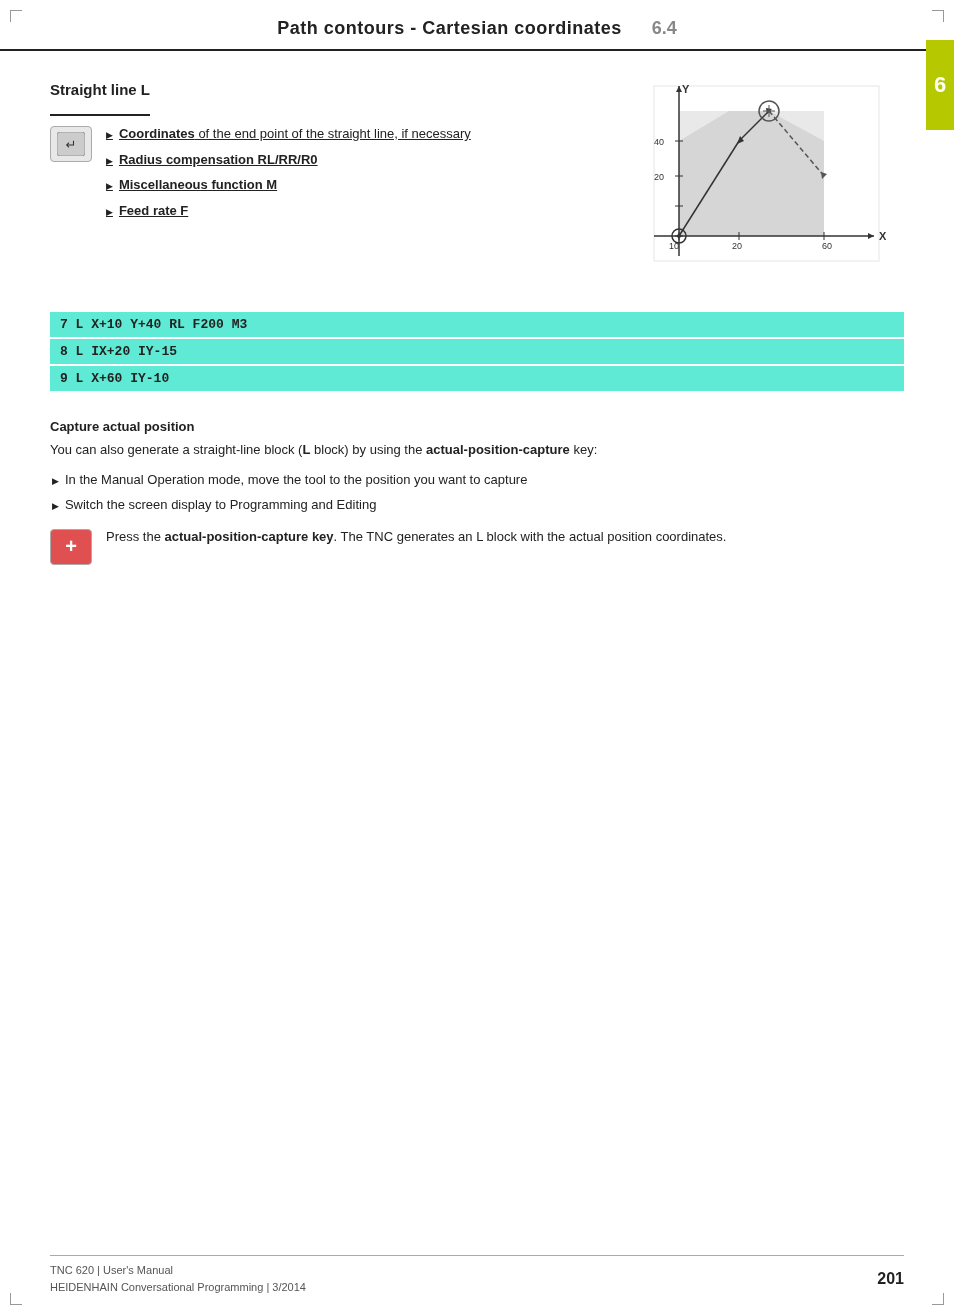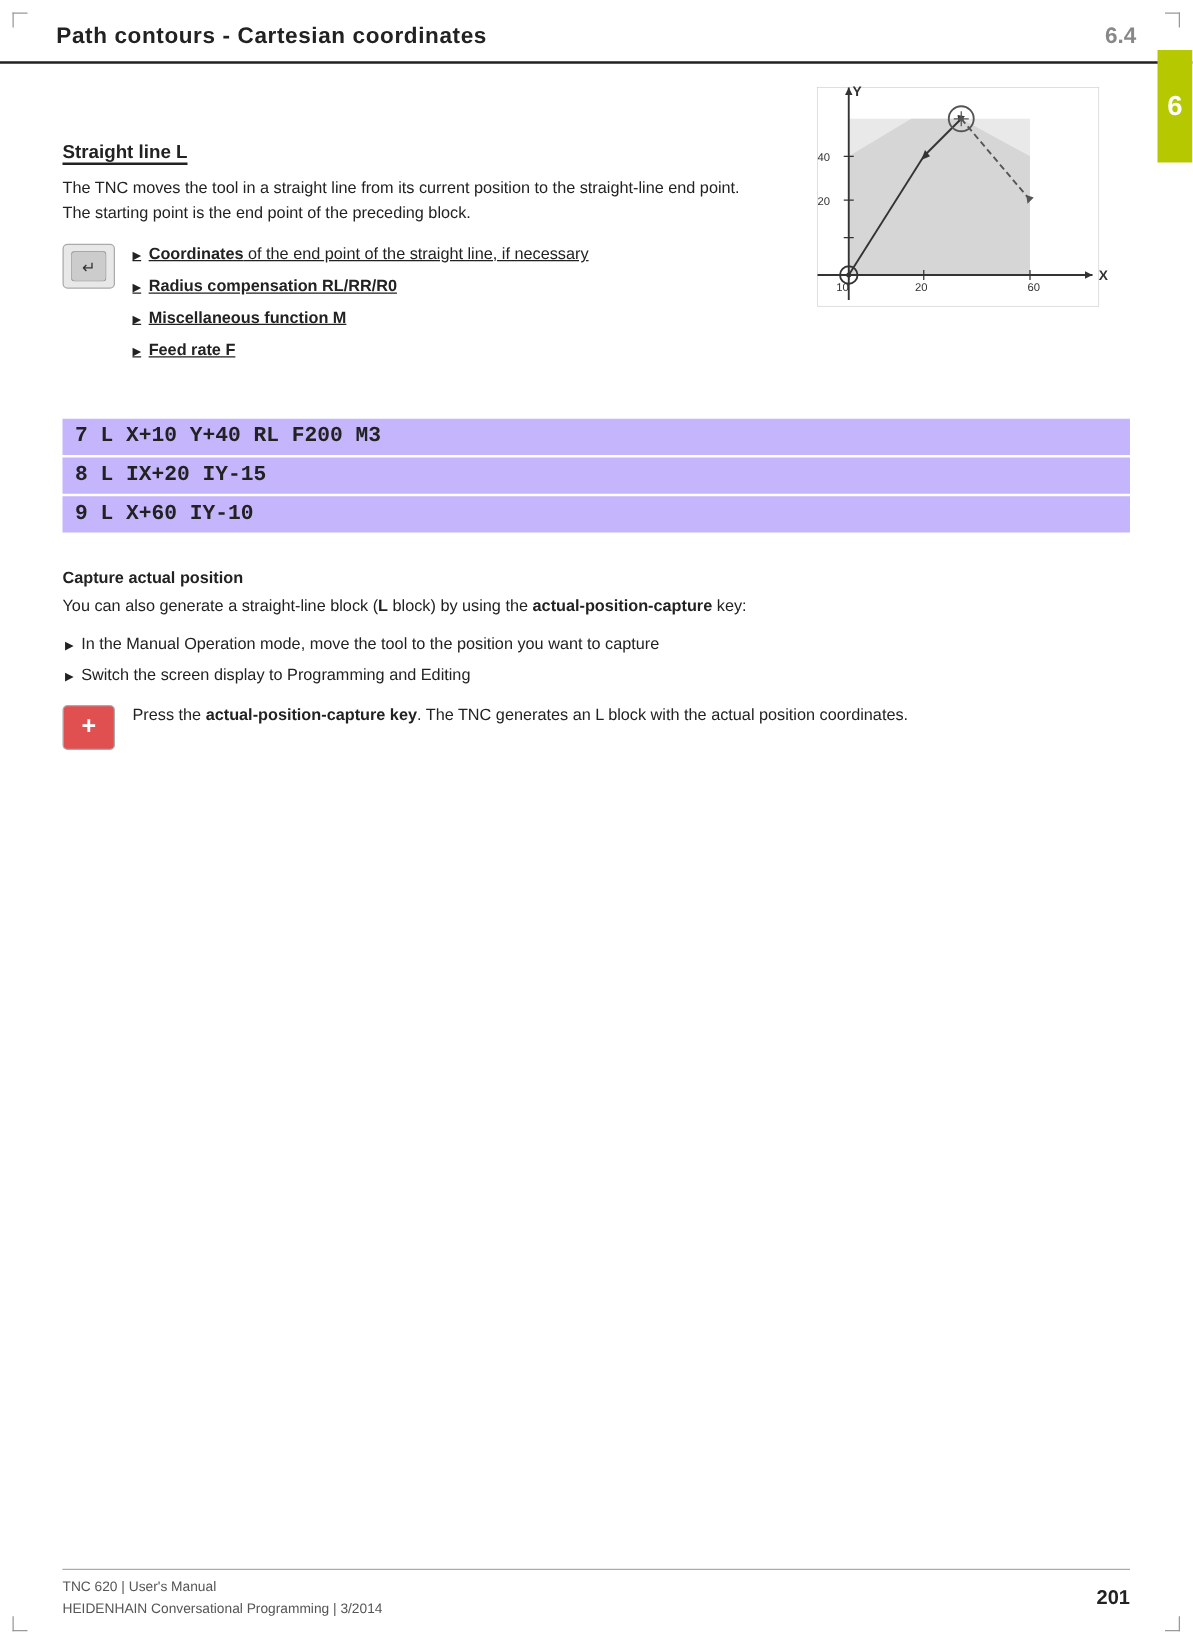--- a/index.html
+++ b/index.html
@@ -40,24 +40,24 @@
     }
     .side-tab-number {
       color: #fff;
       font-size: 22px;
       font-weight: bold;
     }
 
     
     .page-header {
       display: flex;
-      justify-content: space-between;
+      justify-content: center;
       padding: 18px 45px 10px 45px;
       border-bottom: 2px solid #222;
-      margin-bottom: 14px;
+      margin-bottom: 30px;
     }
     .page-header-title {
       font-size: 18px;
       font-weight: bold;
       letter-spacing: 0.5px;
     }
     .page-header-section {
       font-size: 18px;
       font-weight: bold;
       margin-left: 30px;
@@ -84,23 +84,22 @@
       width: 280px;
       flex-shrink: 0;
     }
 
     
     .section-title {
       font-size: 15px;
       font-weight: bold;
       margin-bottom: 8px;
       border-bottom: 2px solid #222;
-      padding-bottom: 0;
+      padding-bottom: 16px;
       display: inline-block;
-      margin-top: 48px;
     }
 
     .intro-text {
       font-size: 13px;
       line-height: 1.5;
       margin-bottom: 14px;
     }
 
     
     .key-row {
@@ -169,24 +168,24 @@
       margin-top: 28px;
     }
 
     .example-title {
       font-weight: bold;
       font-size: 13px;
       margin-bottom: 8px;
     }
 
     .nc-block {
-      background: #c4b5fd;
+      background: #5eead4;
       padding: 5px 10px;
       font-family: 'Courier New', monospace;
-      font-size: 17px;
+      font-size: 13px;
       margin-bottom: 2px;
       font-weight: bold;
     }
 
     
     .capture-section {
       margin-top: 28px;
     }
 
     .capture-title {
@@ -272,21 +271,20 @@
 </div>
 
 <div class="main-content">
 
   <div class="two-col">
 
     <div class="left-col">
 
       <div class="section-title">Straight line L</div>
 
-      <p class="intro-text">The TNC moves the tool in a straight line from its current position to the straight-line end point. The starting point is the end point of the preceding block.</p>
 
       
       <div class="key-row">
         <div class="key-icon">
           <svg width="28" height="24" viewBox="0 0 28 24">
             <rect x="0" y="0" width="28" height="24" rx="3" fill="#ccc" stroke="#999" stroke-width="1"></rect>
             <text x="14" y="17" text-anchor="middle" font-size="13" fill="#333">↵</text>
           </svg>
         </div>
         <ul class="bullet-list">

